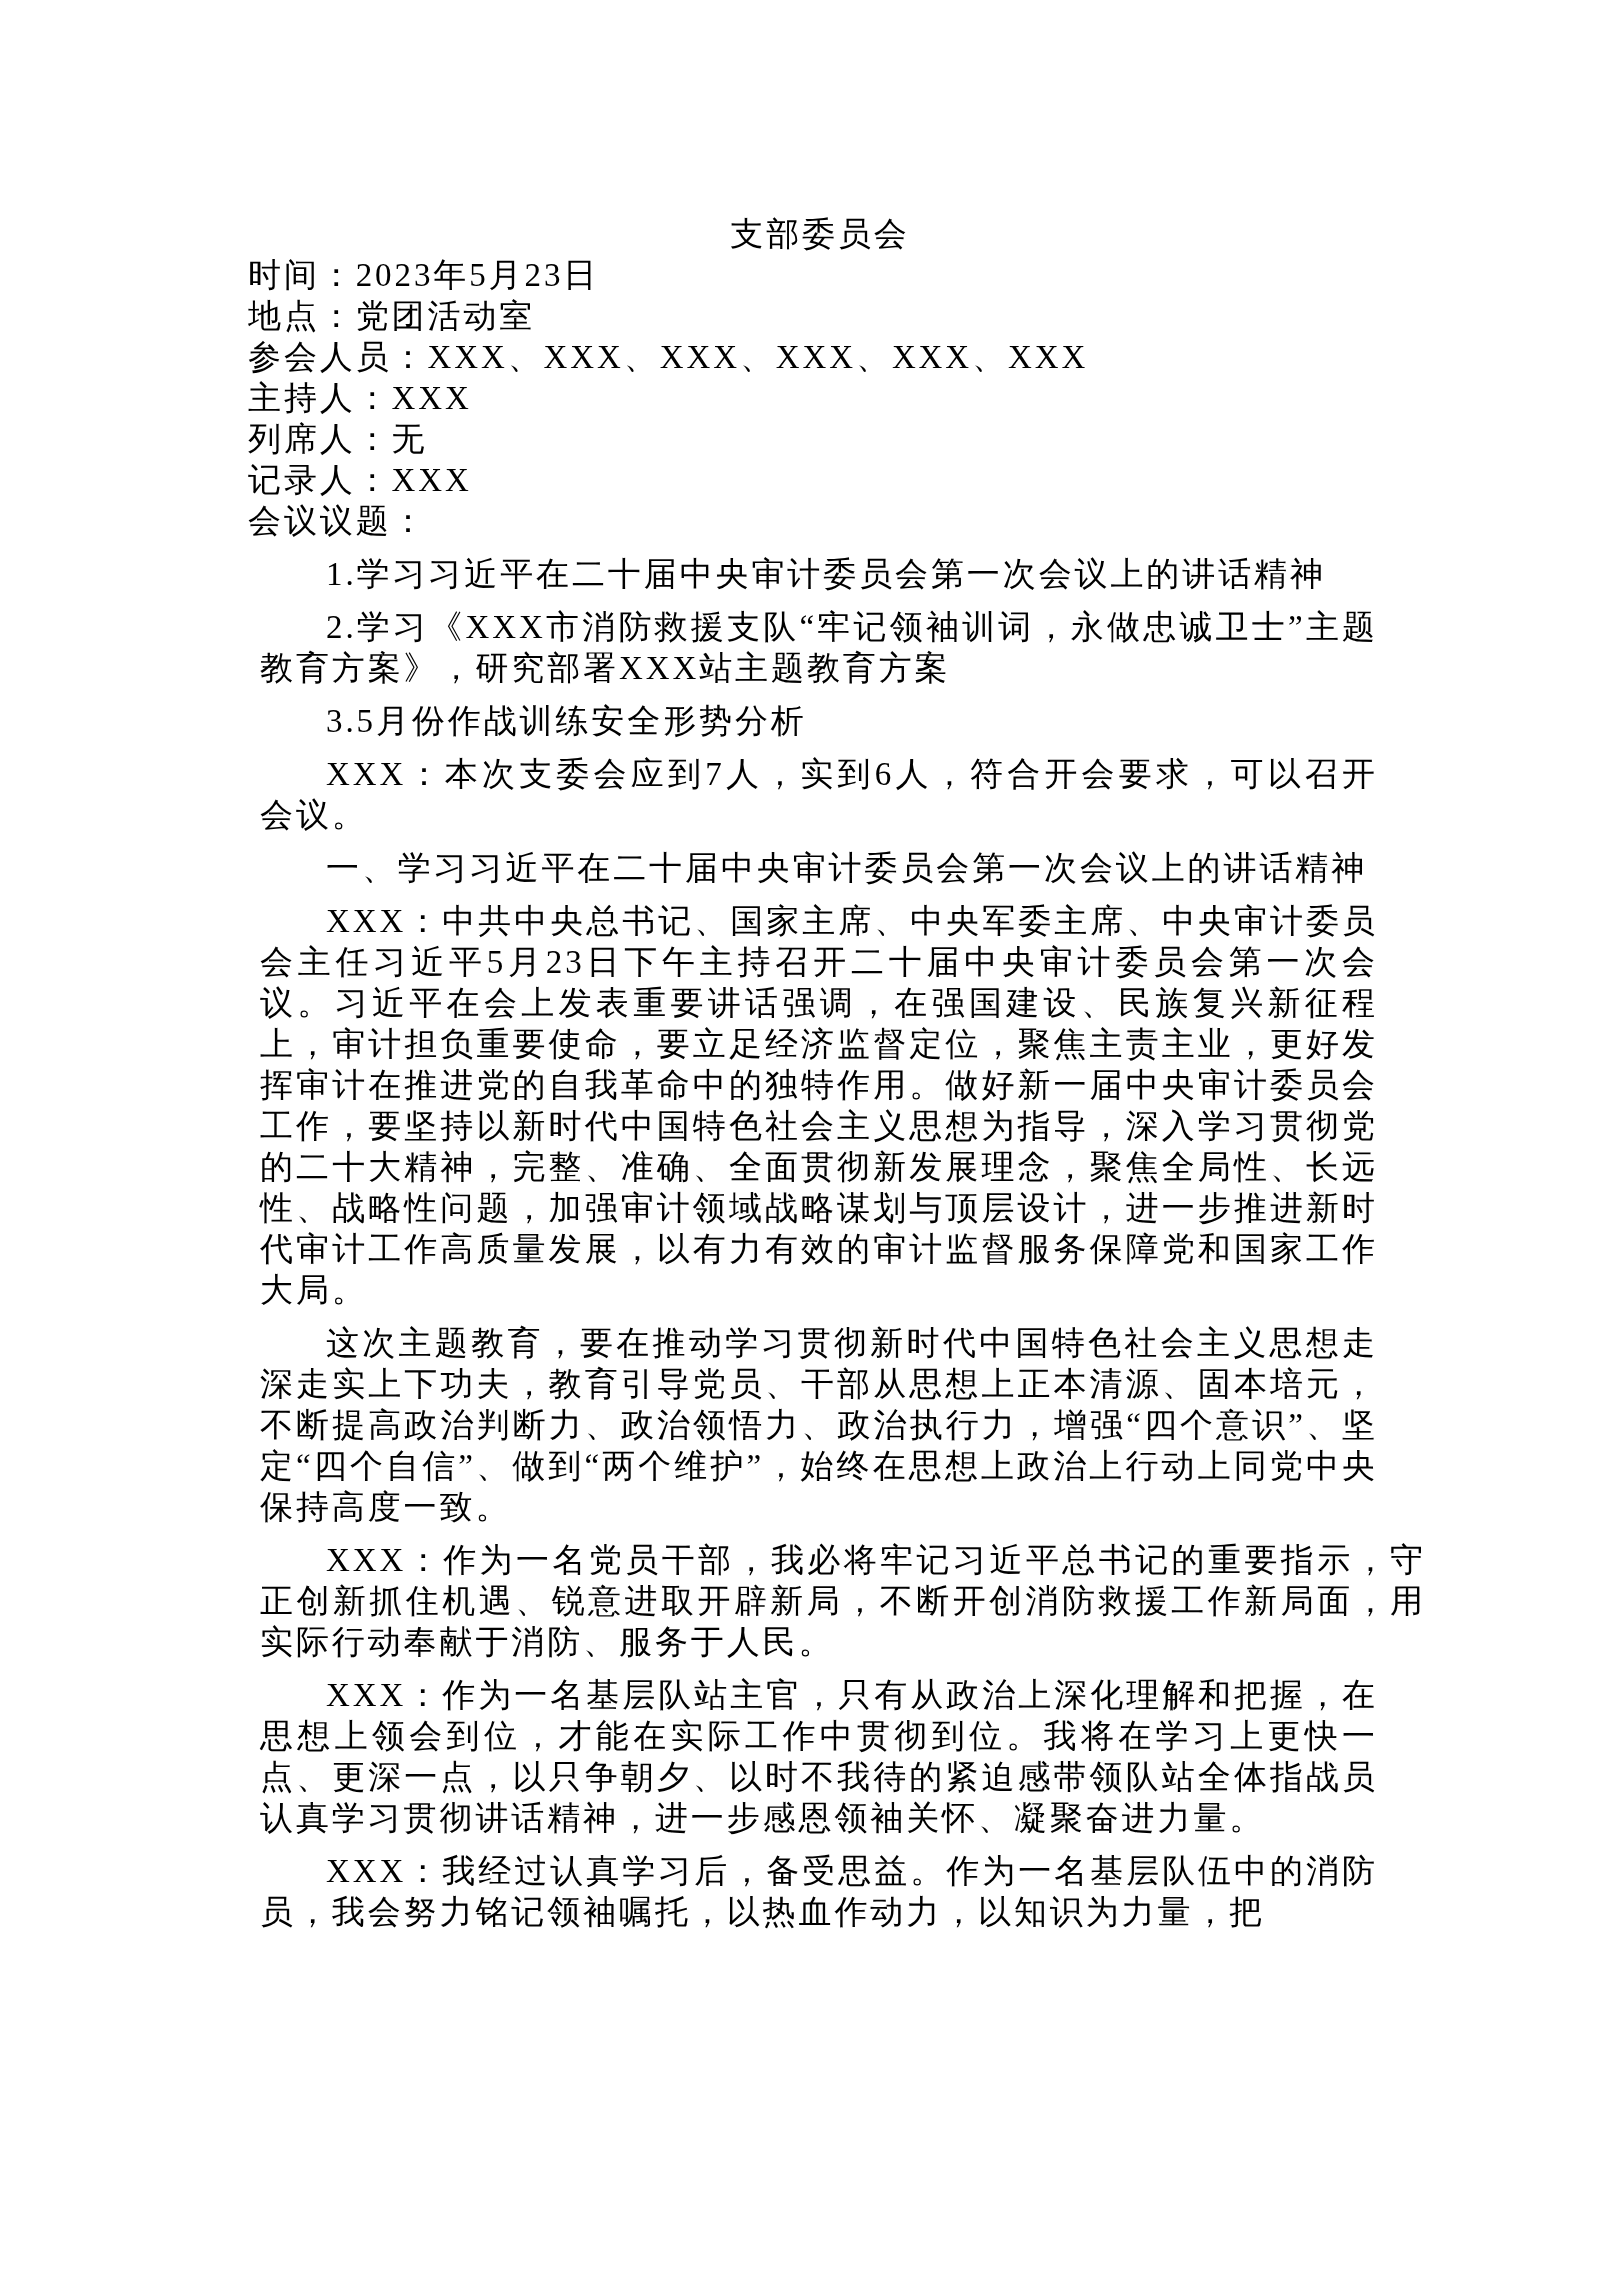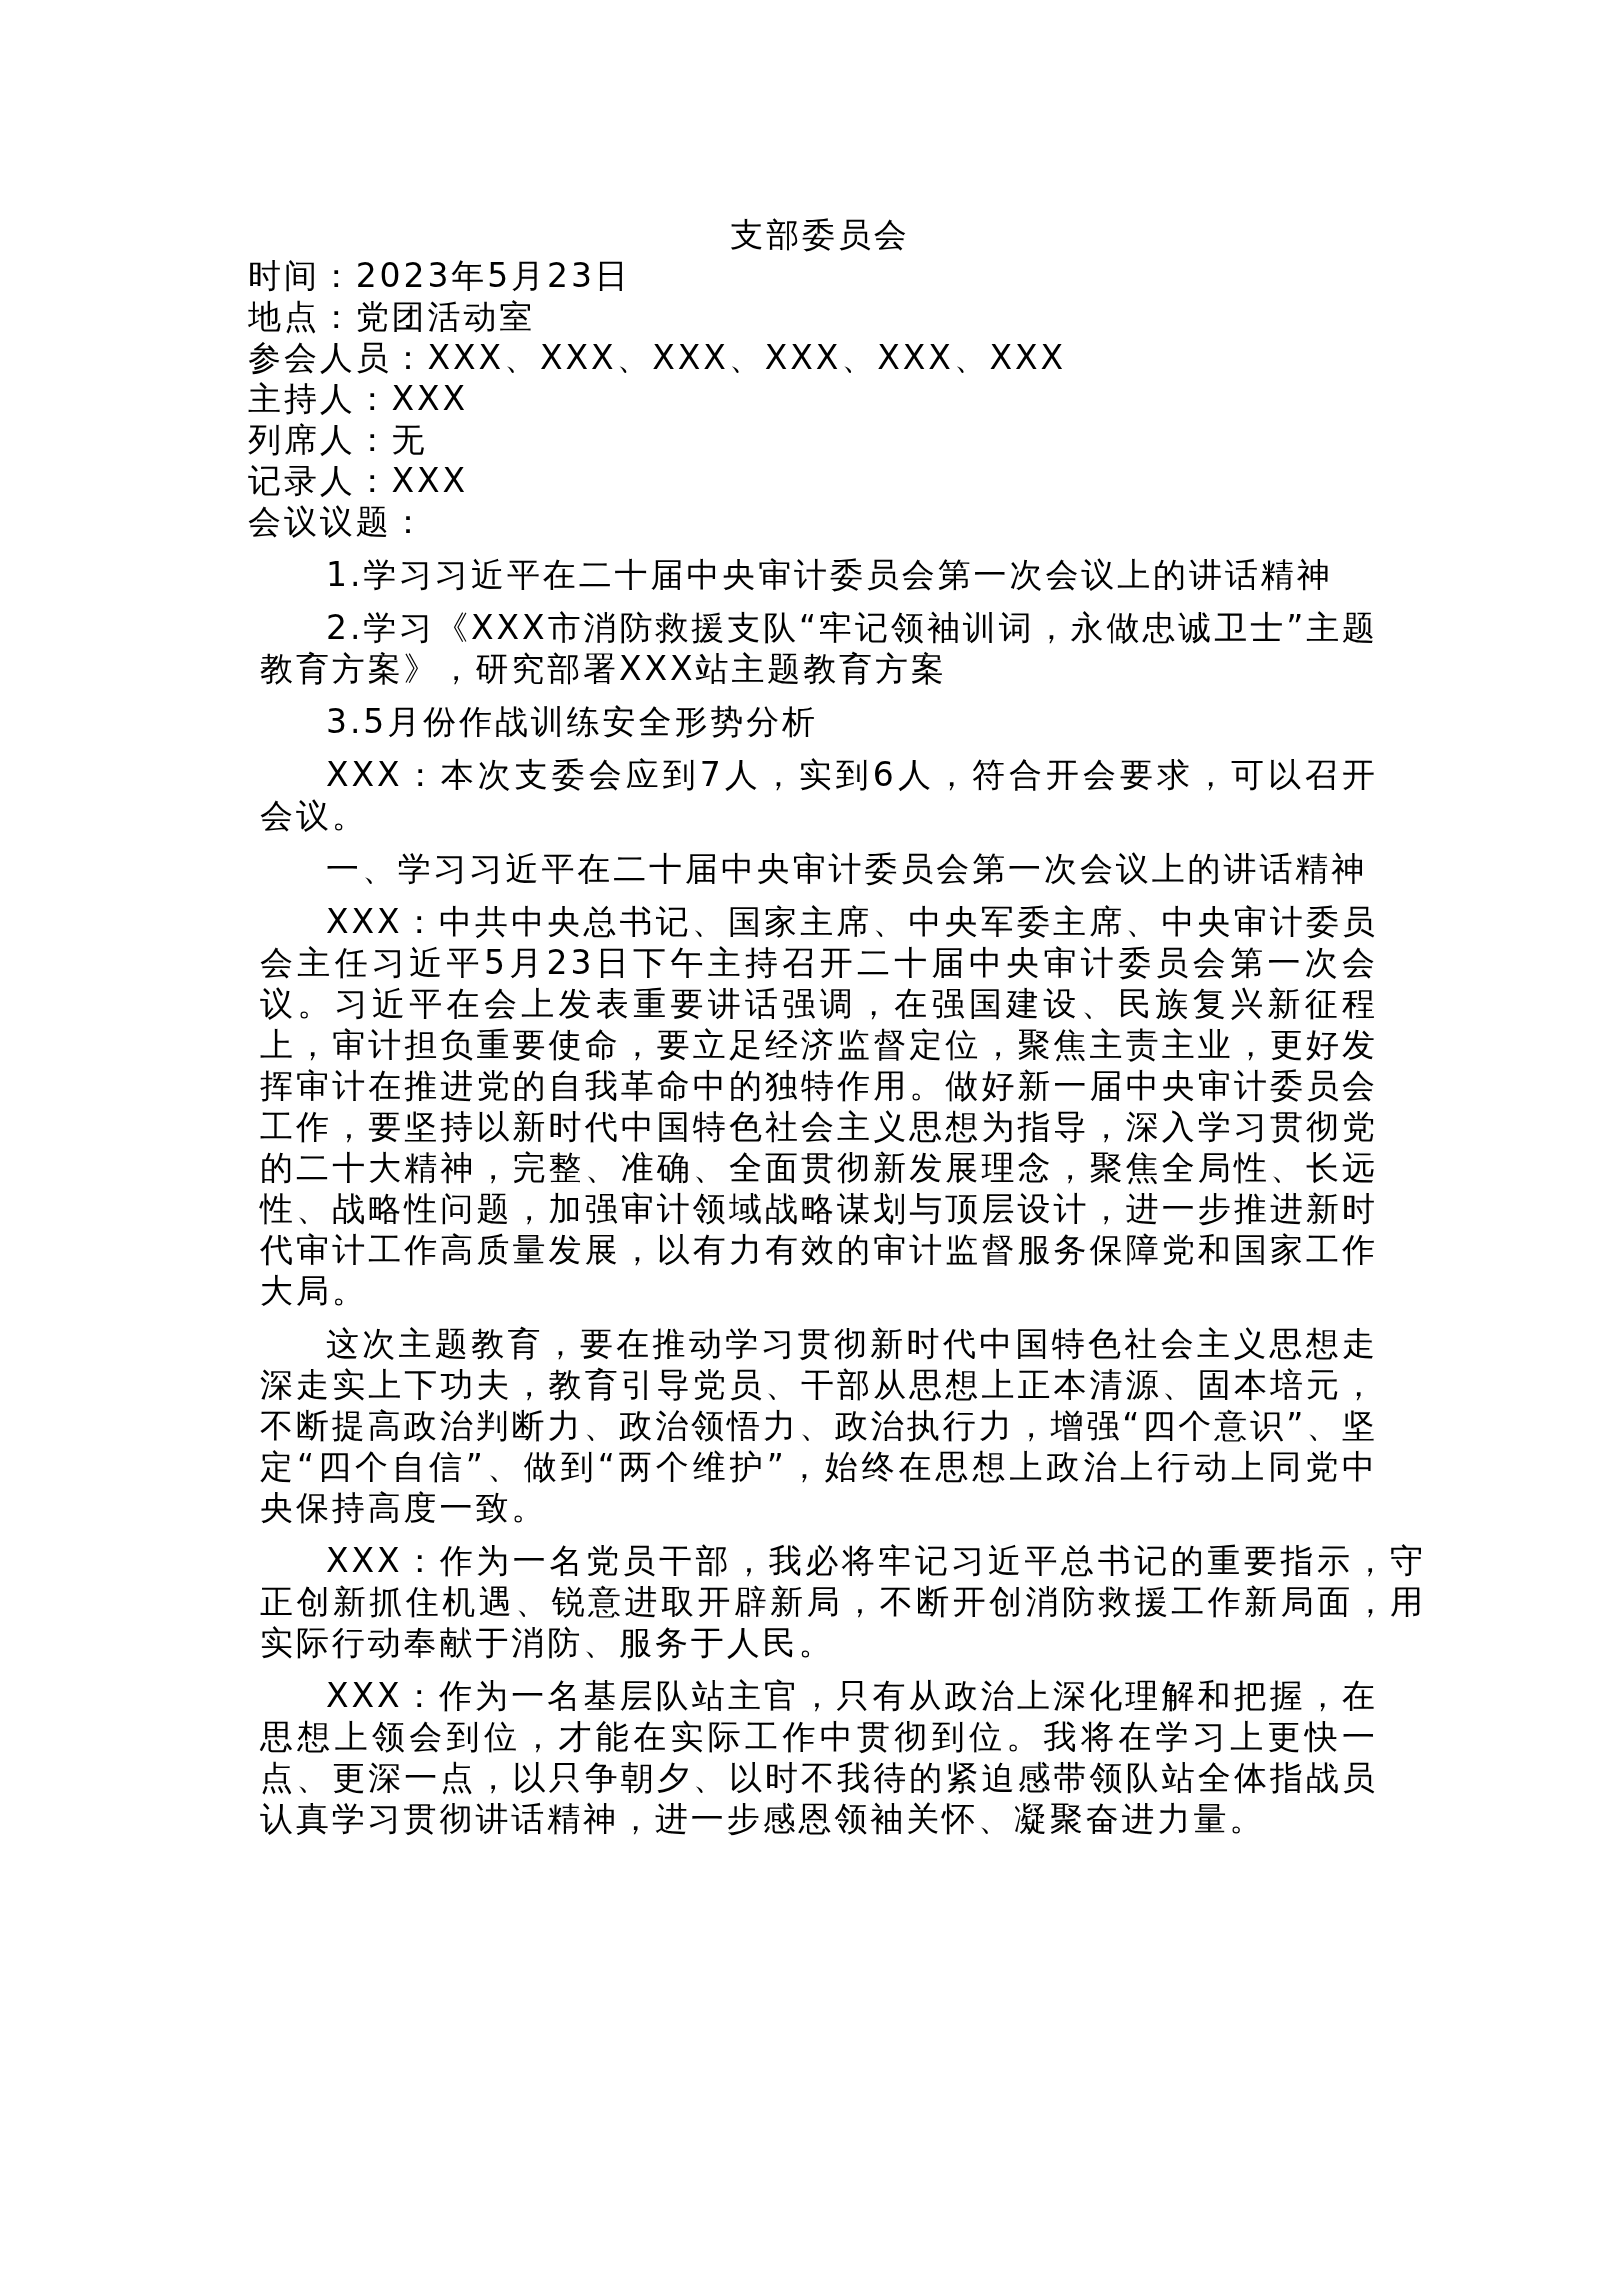--- a/index.html
+++ b/index.html
@@ -16,20 +16,21 @@
       font-family: "DejaVu Sans", "Liberation Sans", sans-serif;
     }
     .page {
       position: absolute;
       left: 248px;
       top: 214px;
       width: 1142px;
       font-size: 33px;
       line-height: 41px;
       letter-spacing: 2.9px;
+      font-family: Liberation Serif, serif;
     }
     .title {
       text-align: center;
       margin: 0;
       font-weight: normal;
       font-size: 33px;
       line-height: 41px;
       padding-left: 2px;
     }
     .line {
@@ -79,14 +80,15 @@
   <p class="para">2.学习《XXX市消防救援支队“牢记领袖训词，永做忠诚卫士”主题教育方案》，研究部署XXX站主题教育方案</p>
   <p class="para">3.5月份作战训练安全形势分析</p>
 
   <p class="para">XXX：本次支委会应到7人，实到6人，符合开会要求，可以召开会议。</p>
   <p class="para">一、学习习近平在二十届中央审计委员会第一次会议上的讲话精神</p>
 
   <p class="para">XXX：中共中央总书记、国家主席、中央军委主席、中央审计委员会主任习近平5月23日下午主持召开二十届中央审计委员会第一次会议。习近平在会上发表重要讲话强调，在强国建设、民族复兴新征程上，审计担负重要使命，要立足经济监督定位，聚焦主责主业，更好发挥审计在推进党的自我革命中的独特作用。做好新一届中央审计委员会工作，要坚持以新时代中国特色社会主义思想为指导，深入学习贯彻党的二十大精神，完整、准确、全面贯彻新发展理念，聚焦全局性、长远性、战略性问题，加强审计领域战略谋划与顶层设计，进一步推进新时代审计工作高质量发展，以有力有效的审计监督服务保障党和国家工作大局。</p>
   <p class="para">这次主题教育，要在推动学习贯彻新时代中国特色社会主义思想走深走实上下功夫，教育引导党员、干部从思想上正本清源、固本培元，不断提高政治判断力、政治领悟力、政治执行力，增强“四个意识”、坚定“四个自信”、做到“两个维护”，始终在思想上政治上行动上同党中央保持高度一致。</p>
   <p class="para wide">XXX：作为一名党员干部，我必将牢记习近平总书记的重要指示，守正创新抓住机遇、锐意进取开辟新局，不断开创消防救援工作新局面，用实际行动奉献于消防、服务于人民。</p>
   <p class="para">XXX：作为一名基层队站主官，只有从政治上深化理解和把握，在思想上领会到位，才能在实际工作中贯彻到位。我将在学习上更快一点、更深一点，以只争朝夕、以时不我待的紧迫感带领队站全体指战员认真学习贯彻讲话精神，进一步感恩领袖关怀、凝聚奋进力量。</p>
+  <p class="para">XXX：我经过认真学习后，备受思益。作为一名基层队伍中的消防员，我会努力铭记领袖嘱托，以热血作动力，以知识为力量，把</p>
 </div>
 
 
 </body></html>

